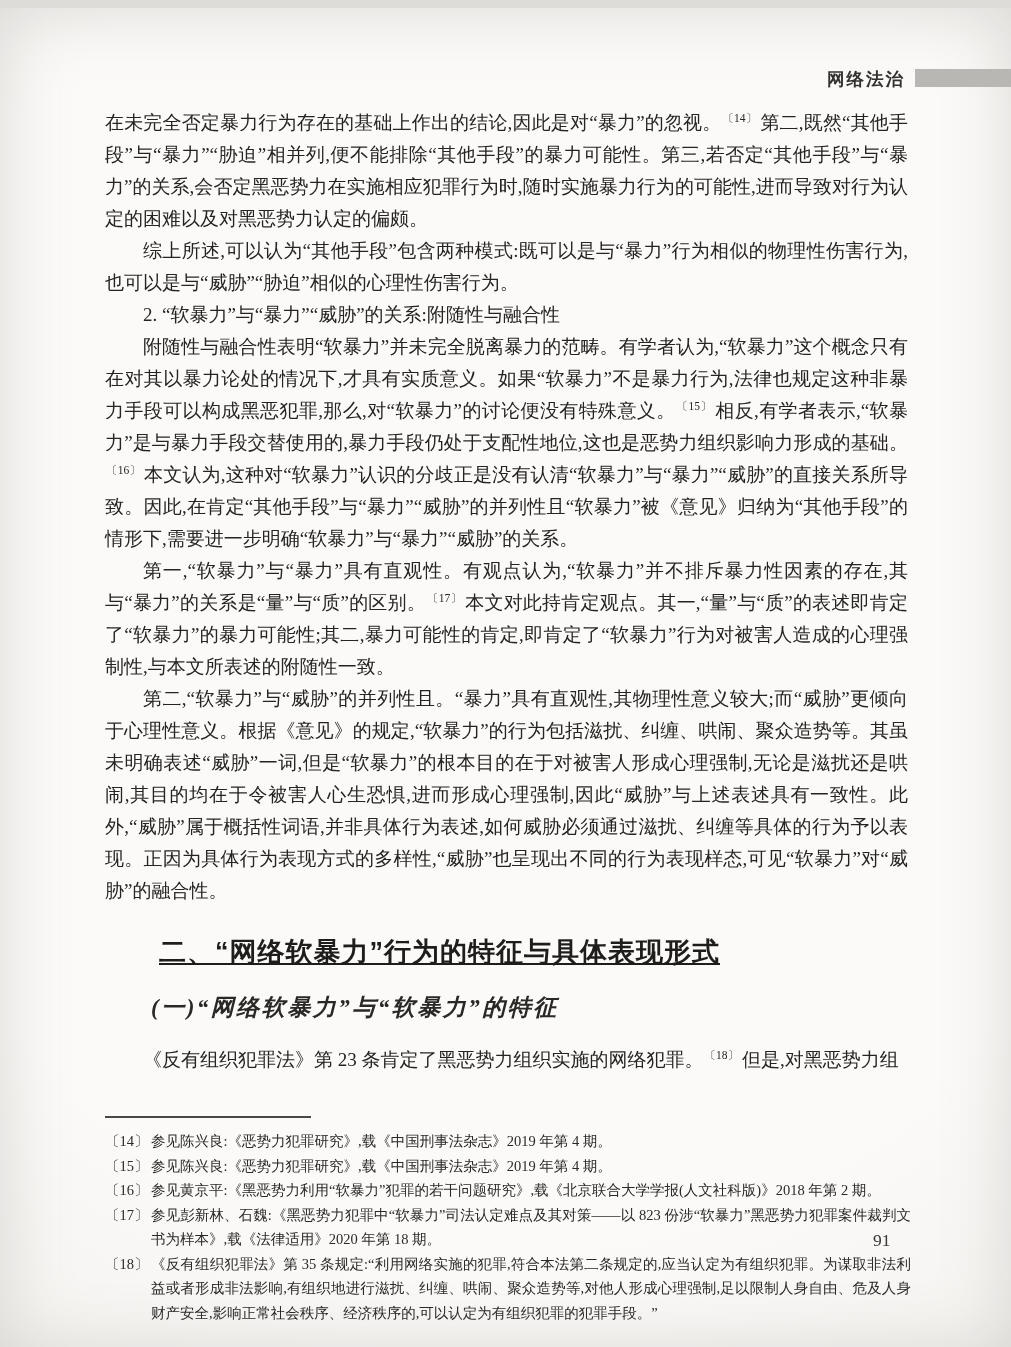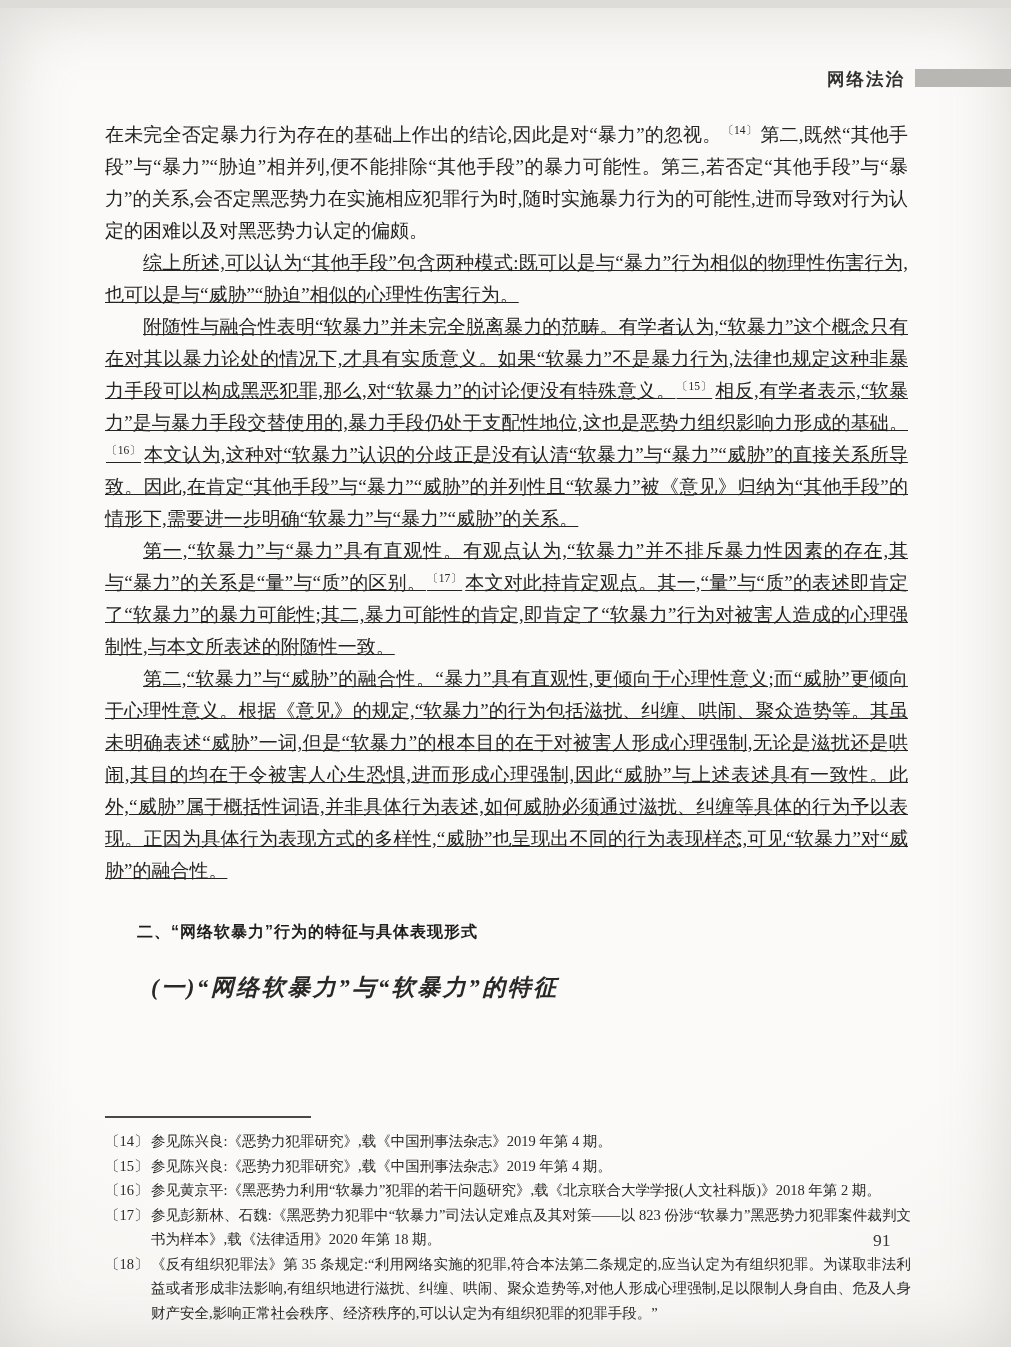--- a/index.html
+++ b/index.html
@@ -11,32 +11,32 @@
     color:#262422; overflow:hidden;
   }
   .header { position:absolute; top:57px; left:0; width:100%; height:26px; }
   .header-title {
     position:absolute; right:106px; top:2px;
     font-family:"Liberation Sans","DejaVu Sans",sans-serif;
     font-weight:bold; font-size:17.5px; letter-spacing:2px; color:#33312f;
   }
   .header-bar { position:absolute; right:0; top:4px; width:96px; height:18px; background:#b9b7b3; }
 
-  .article { position:absolute; left:105px; top:111px; width:803px; }
+  .article { position:absolute; left:105px; top:99px; width:803px; }
   .para {
     margin:0; font-size:19px; line-height:32px;
     text-align:justify; text-justify:inter-ideograph;
   }
-  .indent { text-indent:2em;text-decoration:underline; }
+  .indent { text-indent:2em; }
   sup.ref { font-size:11.5px; line-height:0; vertical-align:super; margin:0 3px 0 1px; }
 
   .section-heading {
     margin:30px 0 0 0; text-indent:2em;
     font-family:"Liberation Sans","DejaVu Sans",sans-serif;
-    font-weight:bold; font-size:16px; line-height:30px; color:#1f1d1b; letter-spacing:1px;
+    font-weight:bold; font-size:27px; line-height:30px; color:#1f1d1b; letter-spacing:1px;text-decoration:underline;
   }
   .subsection-heading {
     margin:27px 0 0 0; text-indent:2em; font-style:italic;
     font-size:23px; line-height:28px; letter-spacing:2.5px; color:#2a2826;
   }
   .closing { margin-top:22px; }
 
   .fn-divider { position:absolute; left:105px; top:1108px; width:206px; height:2px; background:#4a4846; }
   .footnotes {
     position:absolute; left:105px; top:1121px; width:806px;
@@ -57,31 +57,33 @@
     <span class="header-title">网络法治</span>
     <span class="header-bar"></span>
   </div>
 
   <div class="article">
 
     <p class="para"><span>在未完全否定暴力行为存在的基础上作出的结论,因此是对“暴力”的忽视。</span><sup class="ref">〔14〕</sup><span>第二,既然“其他手段”与“暴力”“胁迫”相并列,便不能排除“其他手段”的暴力可能性。第三,若否定“其他手段”与“暴力”的关系,会否定黑恶势力在实施相应犯罪行为时,随时实施暴力行为的可能性,进而导致对行为认定的困难以及对黑恶势力认定的偏颇。</span></p>
 
     <p class="para indent"><span>综上所述,可以认为“其他手段”包含两种模式:既可以是与“暴力”行为相似的物理性伤害行为,也可以是与“威胁”“胁迫”相似的心理性伤害行为。</span></p>
 
+    <p class="para indent"><span>2. “软暴力”与“暴力”“威胁”的关系:附随性与融合性</span></p>
 
     <p class="para indent"><span>附随性与融合性表明“软暴力”并未完全脱离暴力的范畴。有学者认为,“软暴力”这个概念只有在对其以暴力论处的情况下,才具有实质意义。如果“软暴力”不是暴力行为,法律也规定这种非暴力手段可以构成黑恶犯罪,那么,对“软暴力”的讨论便没有特殊意义。</span><sup class="ref">〔15〕</sup><span>相反,有学者表示,“软暴力”是与暴力手段交替使用的,暴力手段仍处于支配性地位,这也是恶势力组织影响力形成的基础。</span><sup class="ref">〔16〕</sup><span>本文认为,这种对“软暴力”认识的分歧正是没有认清“软暴力”与“暴力”“威胁”的直接关系所导致。因此,在肯定“其他手段”与“暴力”“威胁”的并列性且“软暴力”被《意见》归纳为“其他手段”的情形下,需要进一步明确“软暴力”与“暴力”“威胁”的关系。</span></p>
 
     <p class="para indent"><span>第一,“软暴力”与“暴力”具有直观性。有观点认为,“软暴力”并不排斥暴力性因素的存在,其与“暴力”的关系是“量”与“质”的区别。</span><sup class="ref">〔17〕</sup><span>本文对此持肯定观点。其一,“量”与“质”的表述即肯定了“软暴力”的暴力可能性;其二,暴力可能性的肯定,即肯定了“软暴力”行为对被害人造成的心理强制性,与本文所表述的附随性一致。</span></p>
 
-    <p class="para indent"><span>第二,“软暴力”与“威胁”的融合性。“暴力”具有直观性,更倾向于心理性意义;而“威胁”更倾向于心理性意义。根据《意见》的规定,“软暴力”的行为包括滋扰、纠缠、哄闹、聚众造势等。其虽未明确表述“威胁”一词,但是“软暴力”的根本目的在于对被害人形成心理强制,无论是滋扰还是哄闹,其目的均在于令被害人心生恐惧,进而形成心理强制,因此“威胁”与上述表述具有一致性。此外,“威胁”属于概括性词语,并非具体行为表述,如何威胁必须通过滋扰、纠缠等具体的行为予以表现。正因为具体行为表现方式的多样性,“威胁”也呈现出不同的行为表现样态,可见“软暴力”对“威胁”的融合性。</span></p>
+    <p class="para indent"><span>第二,“软暴力”与“威胁”的并列性且。“暴力”具有直观性,其物理性意义较大;而“威胁”更倾向于心理性意义。根据《意见》的规定,“软暴力”的行为包括滋扰、纠缠、哄闹、聚众造势等。其虽未明确表述“威胁”一词,但是“软暴力”的根本目的在于对被害人形成心理强制,无论是滋扰还是哄闹,其目的均在于令被害人心生恐惧,进而形成心理强制,因此“威胁”与上述表述具有一致性。此外,“威胁”属于概括性词语,并非具体行为表述,如何威胁必须通过滋扰、纠缠等具体的行为予以表现。正因为具体行为表现方式的多样性,“威胁”也呈现出不同的行为表现样态,可见“软暴力”对“威胁”的融合性。</span></p>
 
     <h2 class="section-heading">二、“网络软暴力”行为的特征与具体表现形式</h2>
 
     <h3 class="subsection-heading">(一)“网络软暴力”与“软暴力”的特征</h3>
 
+    <p class="para indent closing"><span>《反有组织犯罪法》第 23 条肯定了黑恶势力组织实施的网络犯罪。</span><sup class="ref">〔18〕</sup><span>但是,对黑恶势力组</span></p>
 
   </div>
 
   <div class="fn-divider"></div>
 
   <div class="footnotes">
     <div class="fn">
       <span class="fn-marker">〔14〕</span>
       <span class="fn-text">参见陈兴良:《恶势力犯罪研究》,载《中国刑事法杂志》2019 年第 4 期。</span>
     </div>

